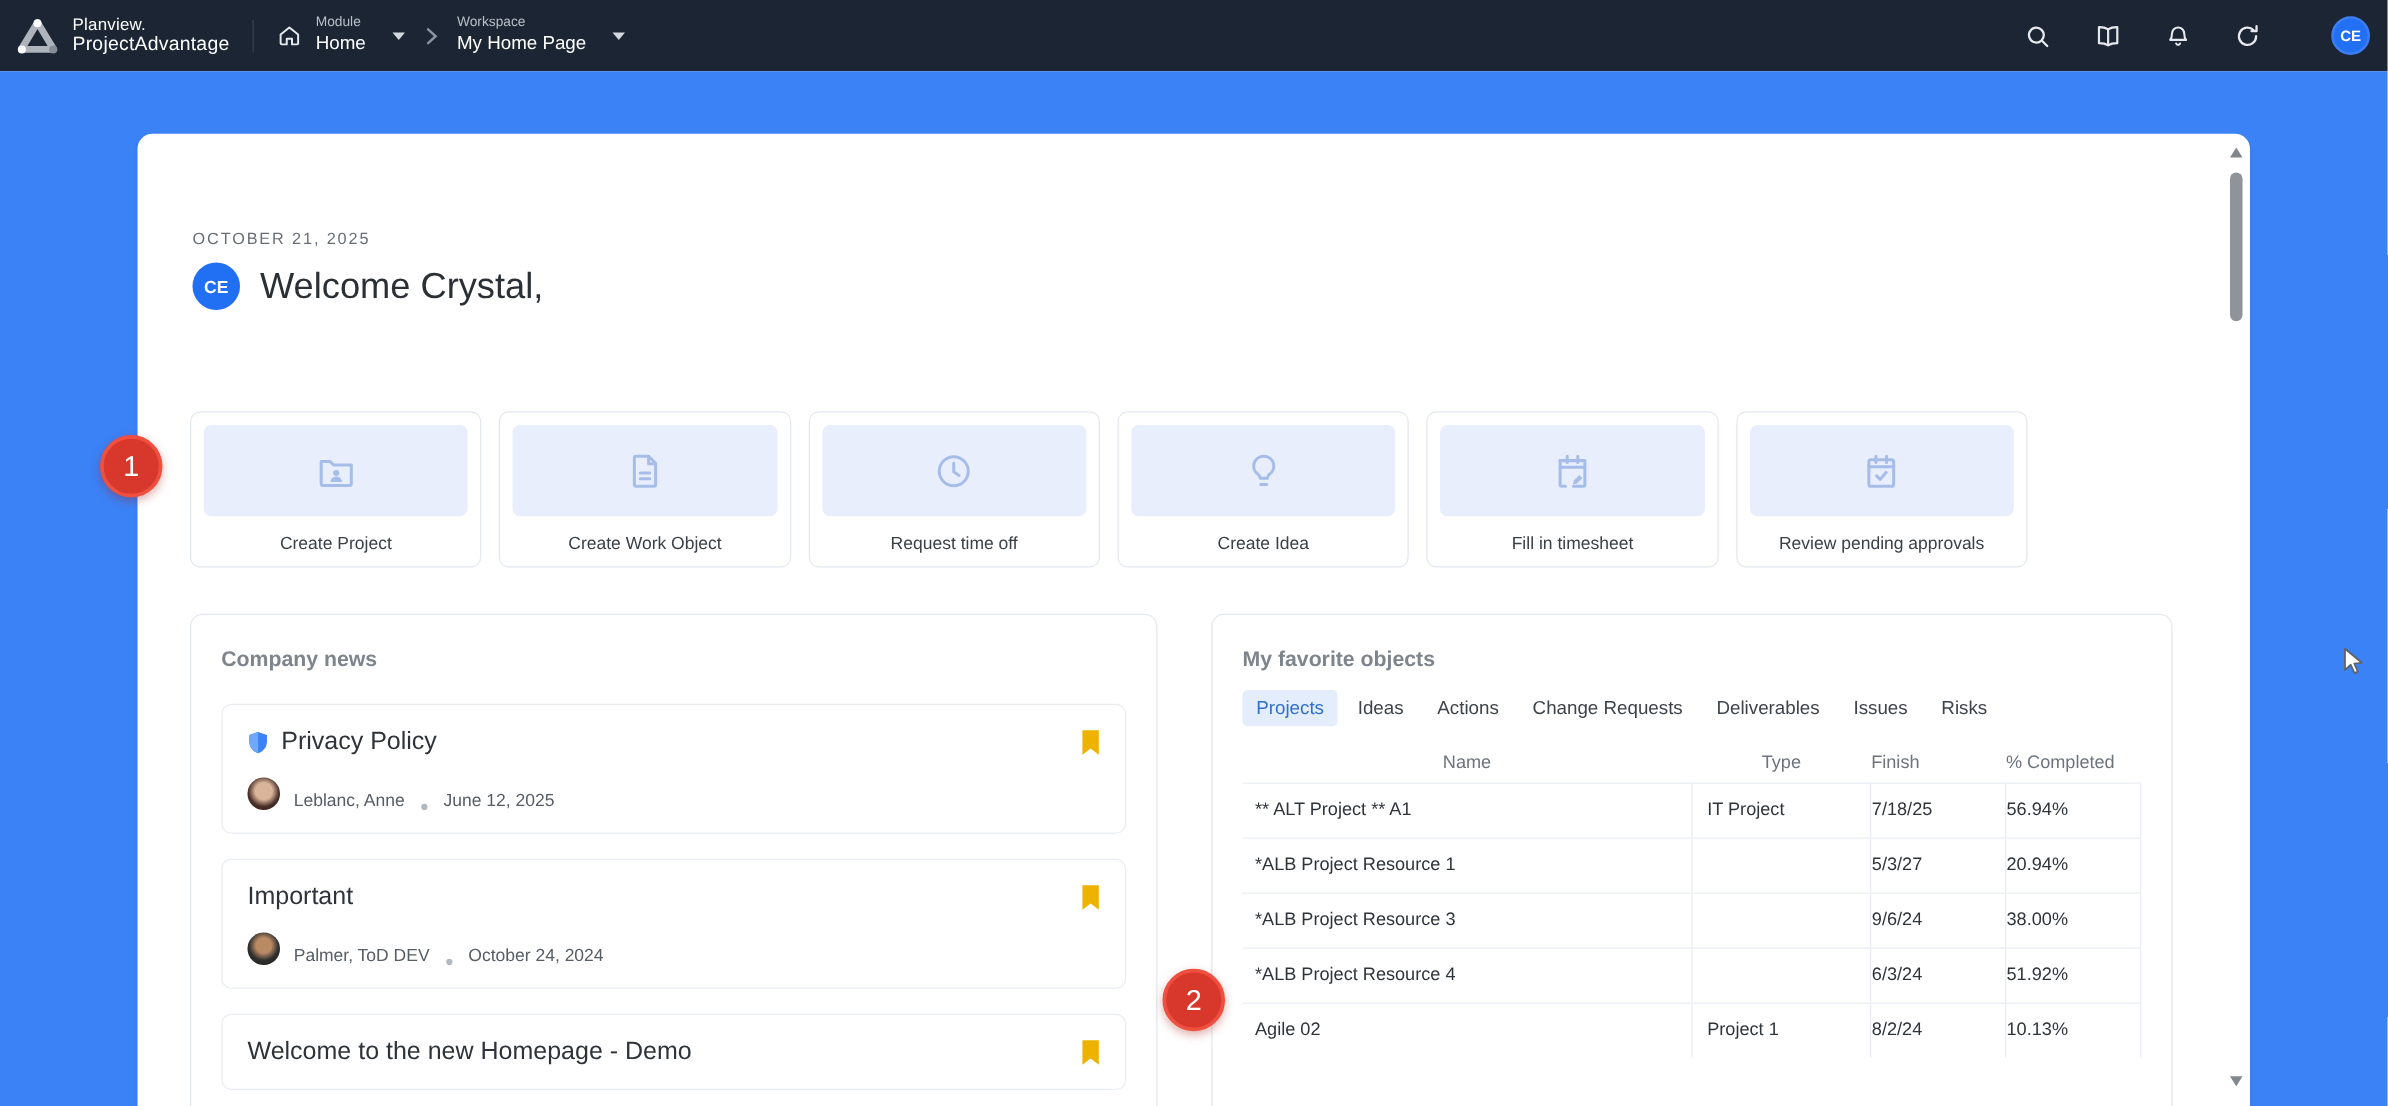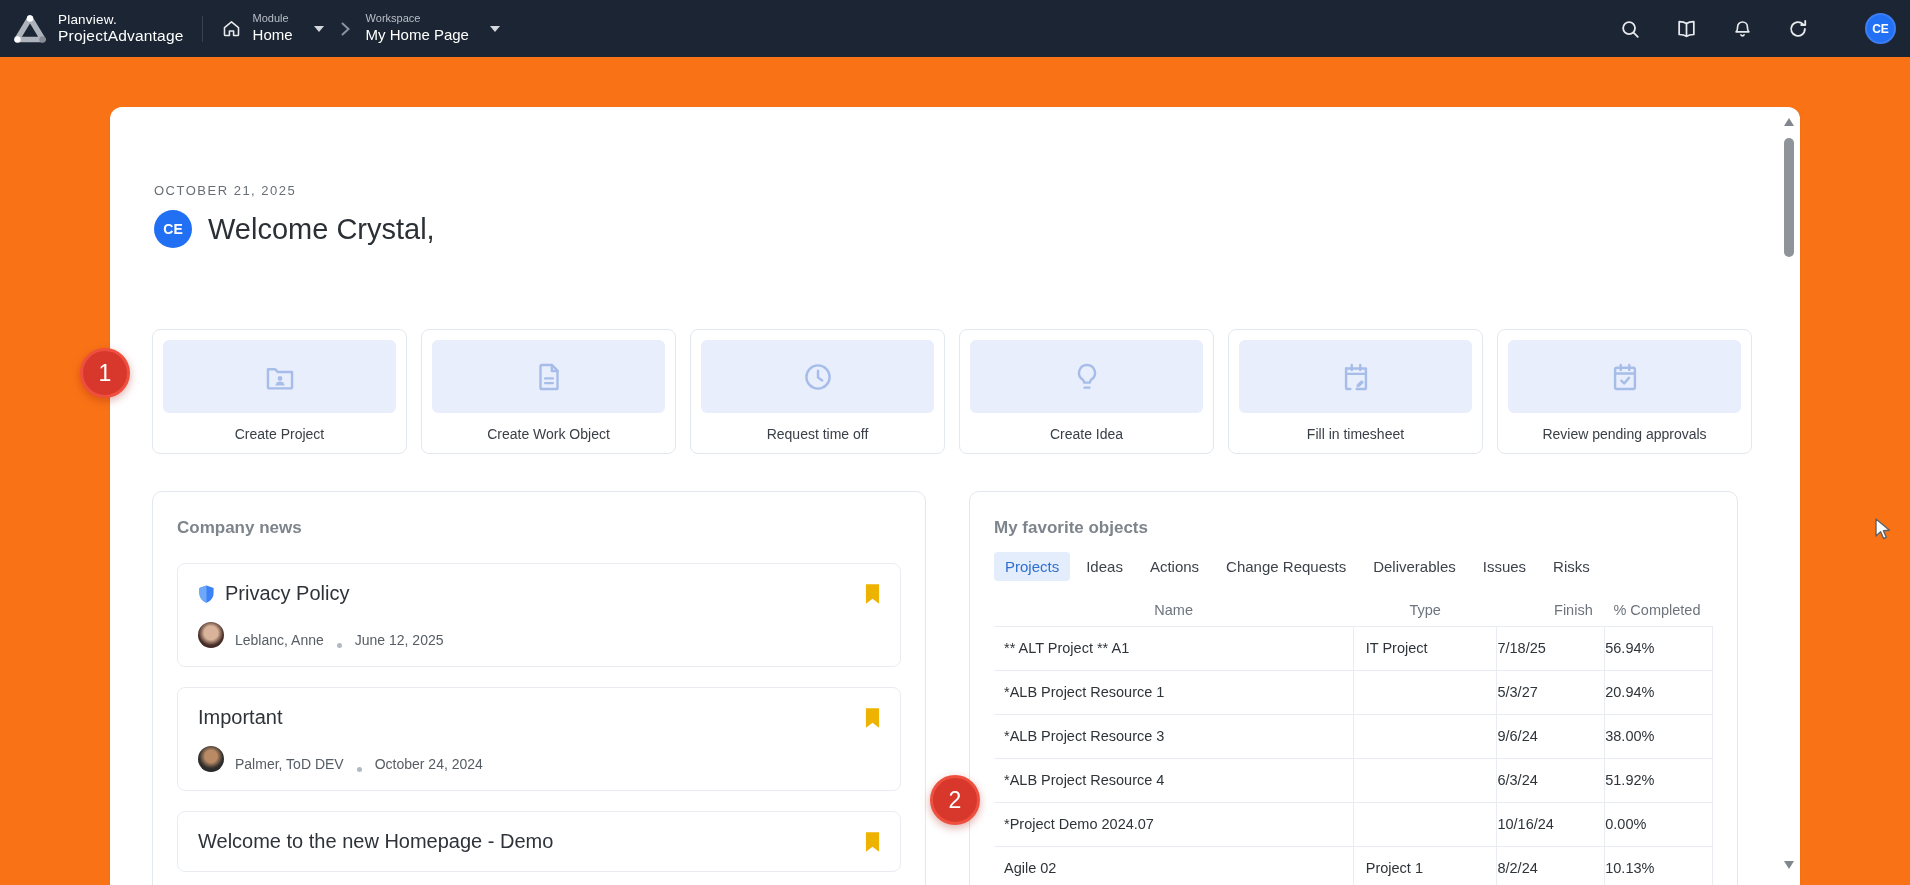--- a/index.html
+++ b/index.html
@@ -21,35 +21,35 @@
   .caret-down { width:0; height:0; border-left:5px solid transparent;
     border-right:5px solid transparent; border-top:6px solid #d4d8de; margin-left:10px; }
   .crumb-sep { margin:0 14px; display:flex; align-items:center; }
   .tb-right { margin-left:auto; display:flex; align-items:center; gap:34px; }
   .tb-avatar { width:31px; height:31px; border-radius:50%; background:#2271f5;
     color:#fff; font-size:12px; font-weight:700; display:flex; align-items:center;
     justify-content:center; margin-left:22px; cursor:pointer; border:2px solid #3d7df2; }
   .tb-icon { display:flex; cursor:pointer; }
 
   
-  .page { position:absolute; top:57px; left:0; right:0; bottom:0; background:#f97316; }
+  .page { position:absolute; top:57px; left:0; right:0; bottom:0; background:#3b82f6; }
   .panel { position:absolute; left:110px; top:50px; width:1690px; height:910px;
     background:#fff; border-radius:12px; box-shadow:0 1px 3px rgba(16,24,40,.06); }
 
   .date-label { position:absolute; left:44px; top:76px; font-size:13px;
     letter-spacing:1.5px; color:#686e76; font-weight:500; }
   .welcome-row { position:absolute; left:44px; top:103px; display:flex;
     align-items:center; gap:16px; }
   .welcome-avatar { width:38px; height:38px; border-radius:50%; background:#2170f3;
     color:#fff; font-size:14px; font-weight:700; display:flex; align-items:center;
     justify-content:center; }
   .greeting { font-size:29px; color:#2b3036; }
 
   
-  .qa-row { position:absolute; left:42px; top:222px; width:1600px; display:flex; gap:14px; }
+  .qa-row { position:absolute; left:42px; top:222px; width:1470px; display:flex; gap:14px; }
   .qa-card { flex:1; height:125px; border:1px solid #e3e8ef; border-radius:8px;
     background:#fff; padding:10px 10px 0; cursor:pointer; }
   .qa-icon-box { height:73px; background:#e8eefb; border-radius:6px; display:flex;
     align-items:center; justify-content:center; }
   .qa-label { text-align:center; margin-top:13px; font-size:14px; color:#3a4047; }
 
   
   .columns { position:absolute; left:42px; top:384px; width:1586px; display:flex; gap:43px; }
   .card-panel { background:#fff; border:1px solid #e3e8ef; border-radius:10px;
     height:540px; padding:26px 24px; }
@@ -73,21 +73,21 @@
   
   .tabs { display:flex; align-items:center; gap:5px; margin-top:14px; }
   .tab { font-size:15px; color:#3d434b; padding:6px 11px; border-radius:4px; cursor:pointer; }
   .tab.active { background:#e4edfb; color:#2f6fd0; }
   .fav-table { width:100%; border-collapse:collapse; margin-top:13px; }
   .fav-table th { font-weight:400; font-size:14.5px; color:#6d747d; height:32px; }
   .fav-table col.c-name { width:50%; } .fav-table col.c-type { width:20%; }
   .fav-table col.c-finish { width:15%; } .fav-table col.c-pct { width:15%; }
   .fav-table th.h-name { text-align:center; }
   .fav-table th.h-type { text-align:center; }
-  .fav-table th.h-finish, .fav-table th.h-pct { text-align:right; padding-right:12px; }
+  .fav-table th.h-finish, .fav-table th.h-pct { text-align:left; padding-right:12px; }
   .fav-table td { height:44px; font-size:14.5px; color:#2e343a;
     border-top:1px solid #e9edf2; border-right:1px solid #e9edf2; }
   .fav-table td.t-name { padding-left:10px; }
   .fav-table td.t-type { padding-left:12px; }
   .fav-table td.t-finish, .fav-table td.t-pct { text-align:left; padding-right:14px; }
   .fav-table tr { cursor:pointer; }
 
   
   .vscroll { position:absolute; top:6px; right:3px; width:16px; height:880px; }
   .scroll-arrow-up { position:absolute; top:5px; left:3px; width:0; height:0;
@@ -356,26 +356,20 @@
               <td class="t-finish">9/6/24</td>
               <td class="t-pct">38.00%</td>
             </tr>
             <tr>
               <td class="t-name">*ALB Project Resource 4</td>
               <td class="t-type"></td>
               <td class="t-finish">6/3/24</td>
               <td class="t-pct">51.92%</td>
             </tr>
             <tr>
-              <td class="t-name">*Project Demo 2024.07</td>
-              <td class="t-type"></td>
-              <td class="t-finish">10/16/24</td>
-              <td class="t-pct">0.00%</td>
-            </tr>
-            <tr>
               <td class="t-name">Agile 02</td>
               <td class="t-type">Project 1</td>
               <td class="t-finish">8/2/24</td>
               <td class="t-pct">10.13%</td>
             </tr>
           </tbody>
         </table>
       </section>
     </div>
 

